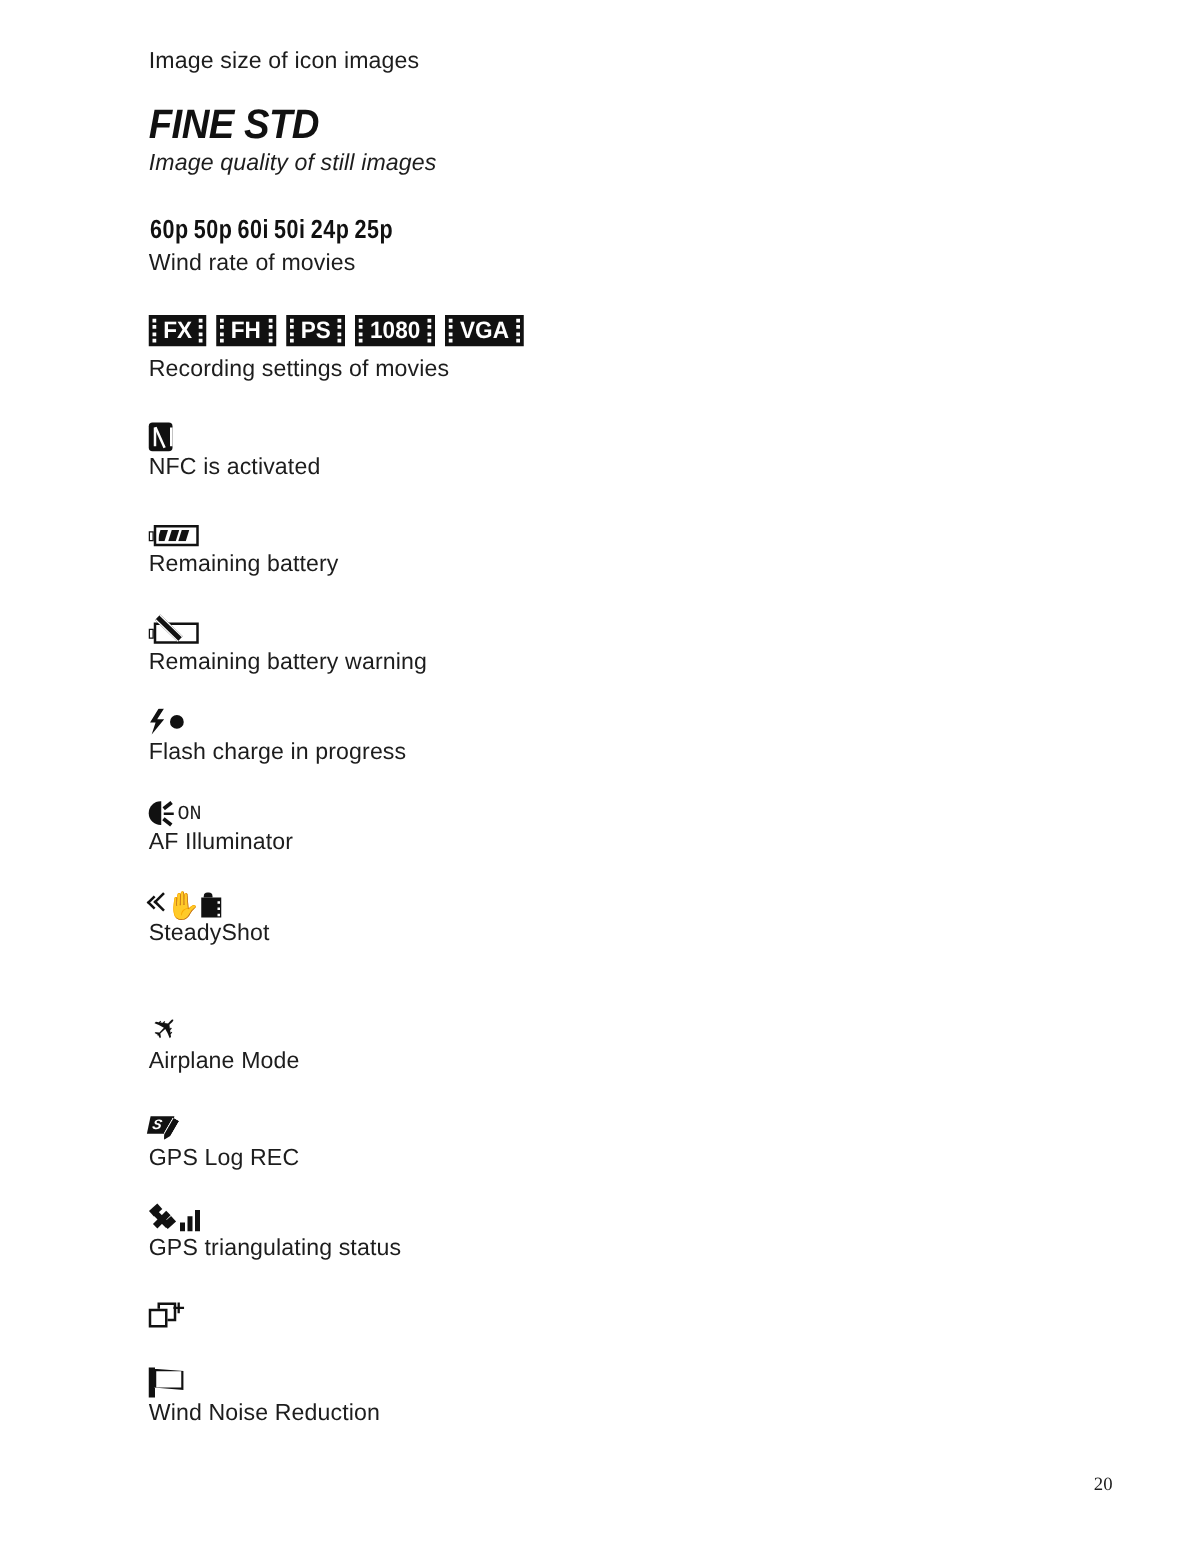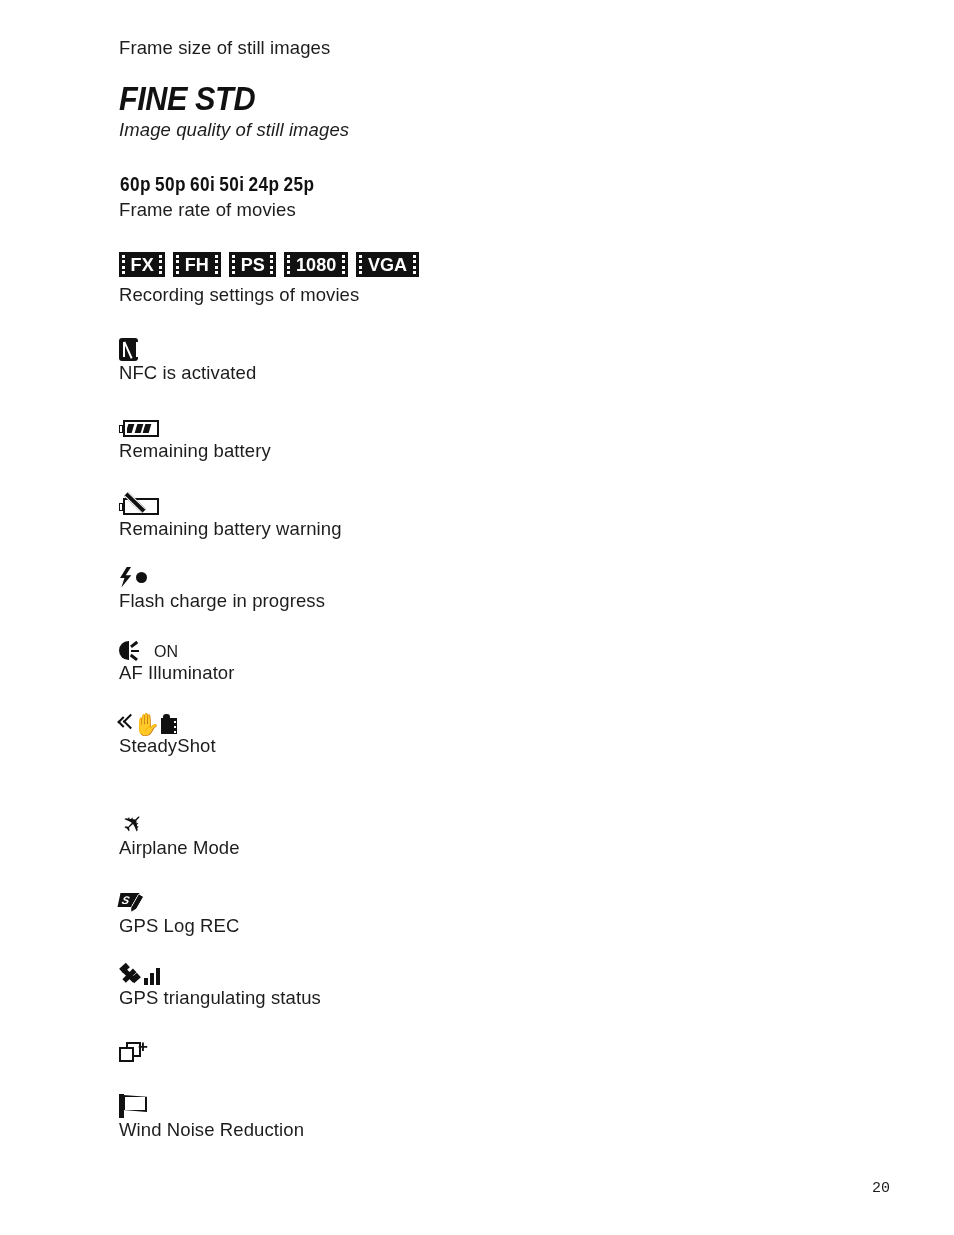--- a/index.html
+++ b/index.html
@@ -200,22 +200,23 @@
   .dot {
     width: 11px; height: 11px;
     border-radius: 50%;
     background: #111111;
   }
 
   
   .afillum {
     display: flex;
     align-items: flex-end;
-    gap: 13px;
+    gap: 1px;
     height: 24px;
+    font-family: Liberation Mono, monospace;
   }
   .lamp {
     position: relative;
     width: 22px; height: 21px;
   }
   .lamp .half {
     position: absolute;
     left: 0; top: 1px;
     width: 10px; height: 19px;
     background: #111111;
@@ -433,46 +434,46 @@
     clip-path: polygon(0% 0%, 100% 10%, 100% 100%, 0% 88%);
   }
 
   
   .pagenum {
     position: absolute;
     right: 64px;
     bottom: 38px;
     font-size: 15px;
     color: #1d1d1d;
-    font-family: Liberation Mono, monospace;
+    font-family: Liberation Serif, serif;
     text-align: right;
   }
 </style>
 </head>
 <body>
 
 <div class="page">
   <div class="content">
 
     <div class="entry lead-caption">
-      <div class="caption">Frame size of still images</div>
+      <div class="caption">Image size of icon images</div>
     </div>
 
     <div class="entry">
       <div class="finestd">FINE STD</div>
       <div class="caption">Image quality of still images</div>
     </div>
 
     <div class="gap-lg"></div>
 
     <div class="entry">
       <div class="framerates">
         <span>60p</span><span>50p</span><span>60i</span><span>50i</span><span>24p</span><span>25p</span>
       </div>
-      <div class="caption">Frame rate of movies</div>
+      <div class="caption">Wind rate of movies</div>
     </div>
 
     <div class="gap-lg"></div>
 
     <div class="entry">
       <div class="filmstrips">
 
         <div class="filmstrip">
           <div class="sprockets">
               <i></i>

